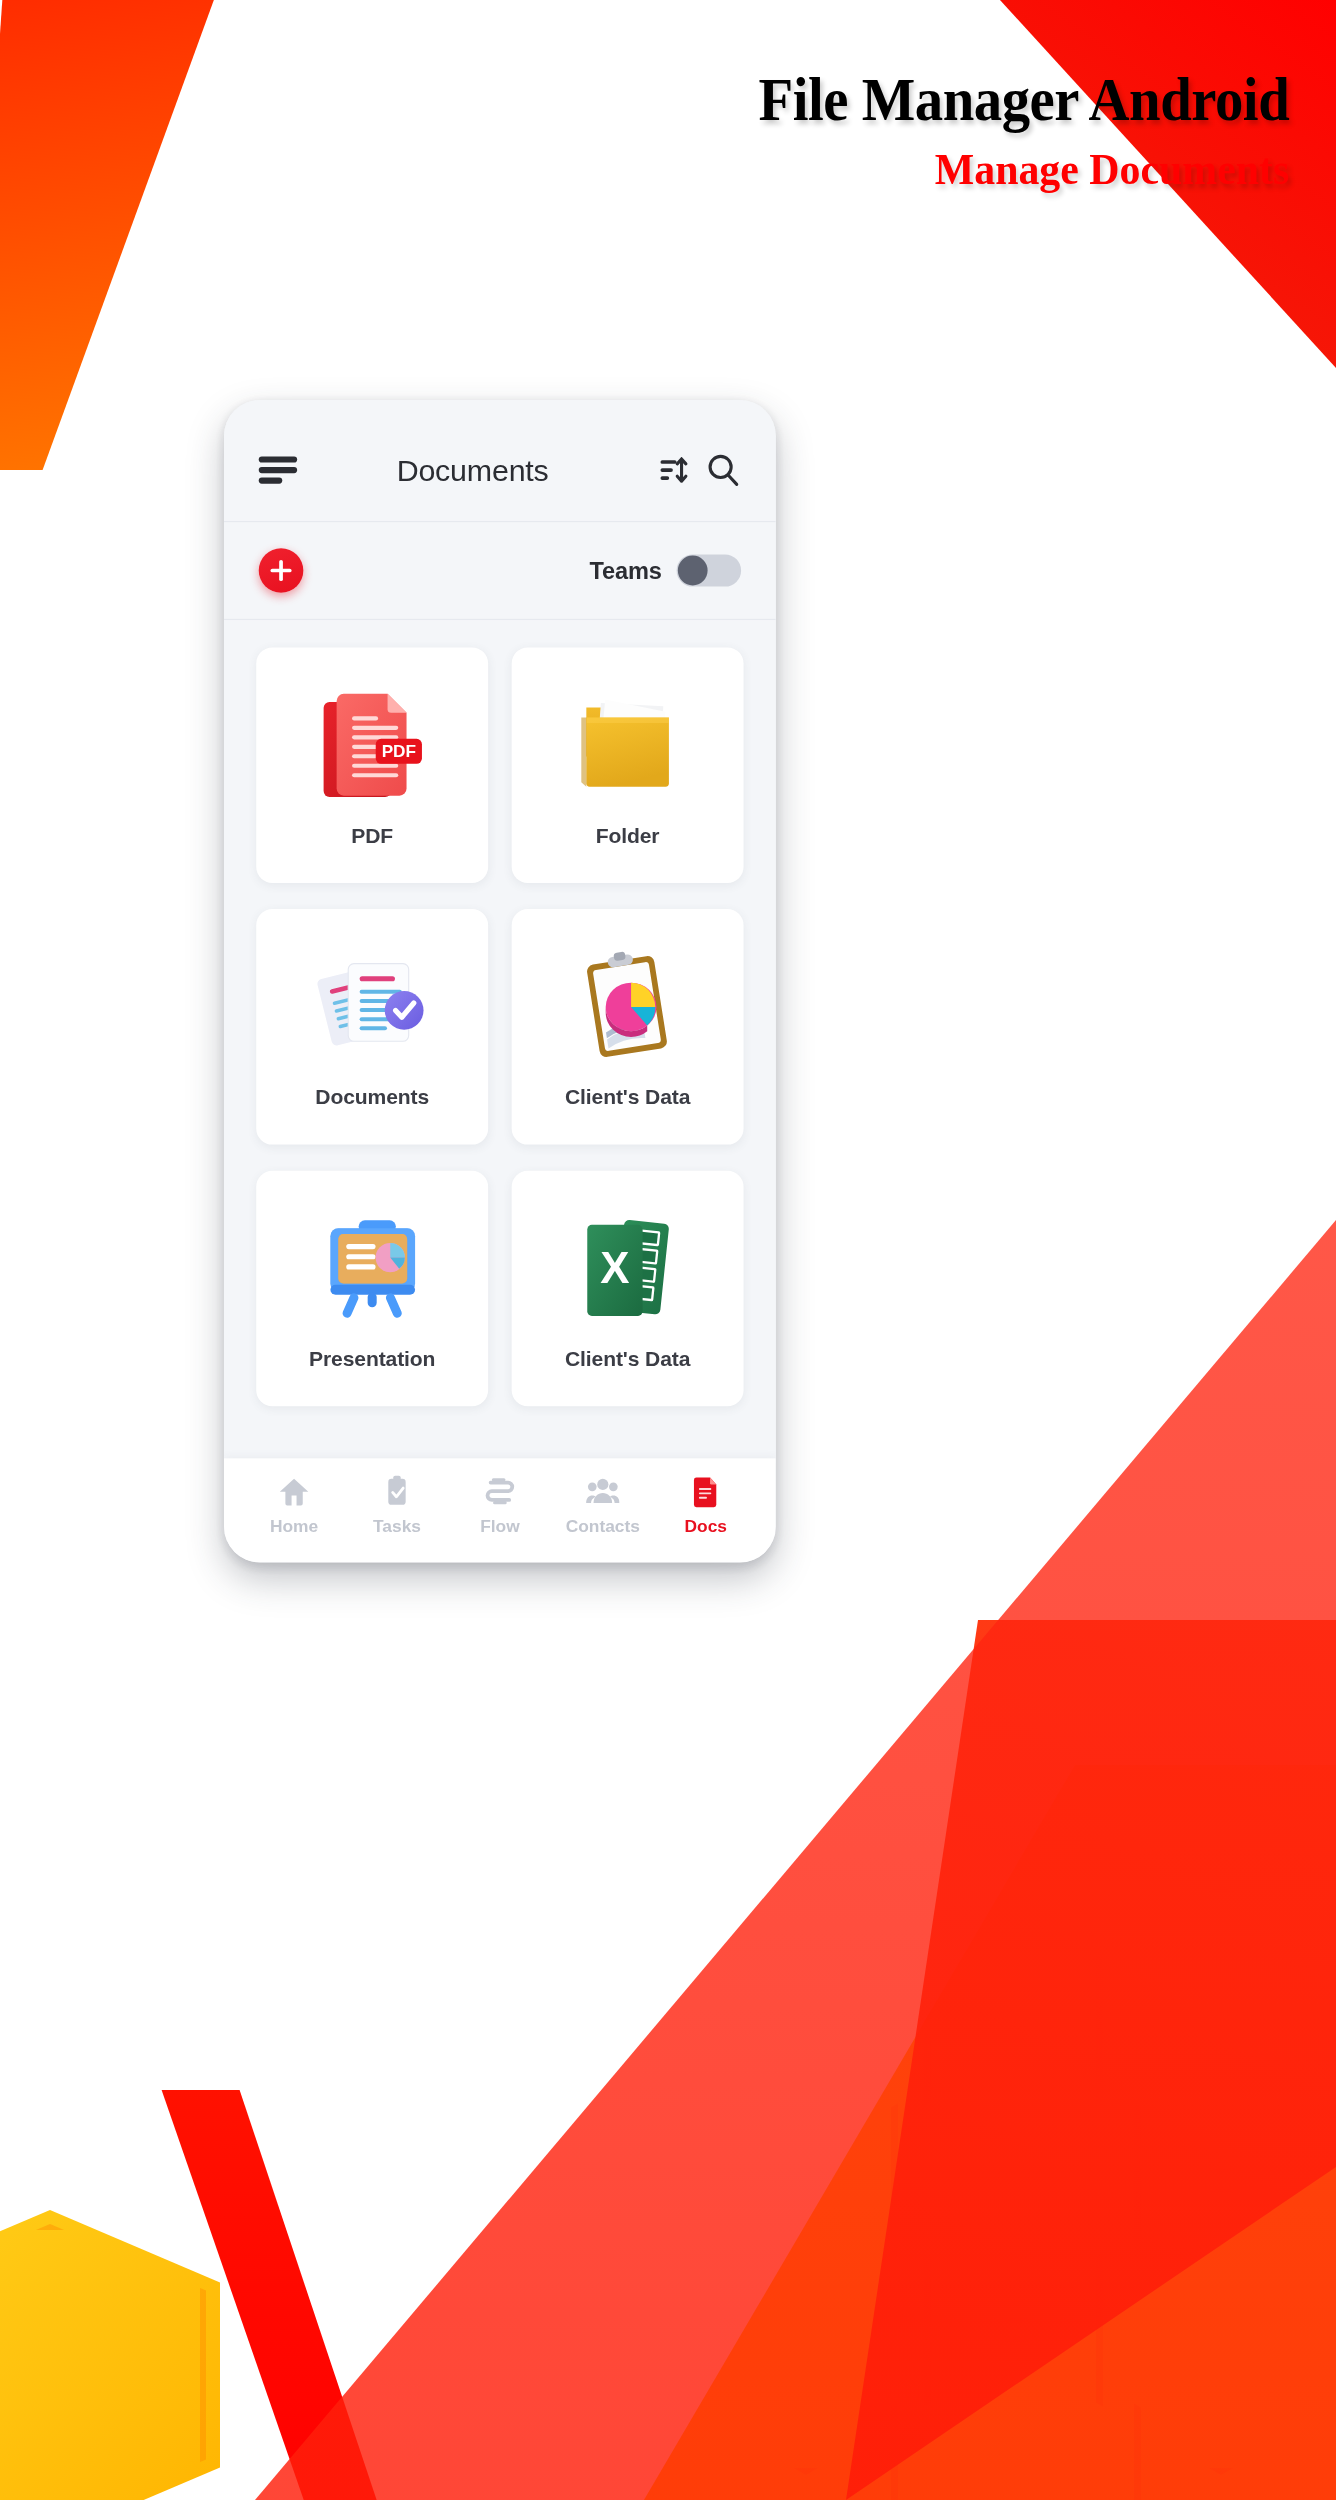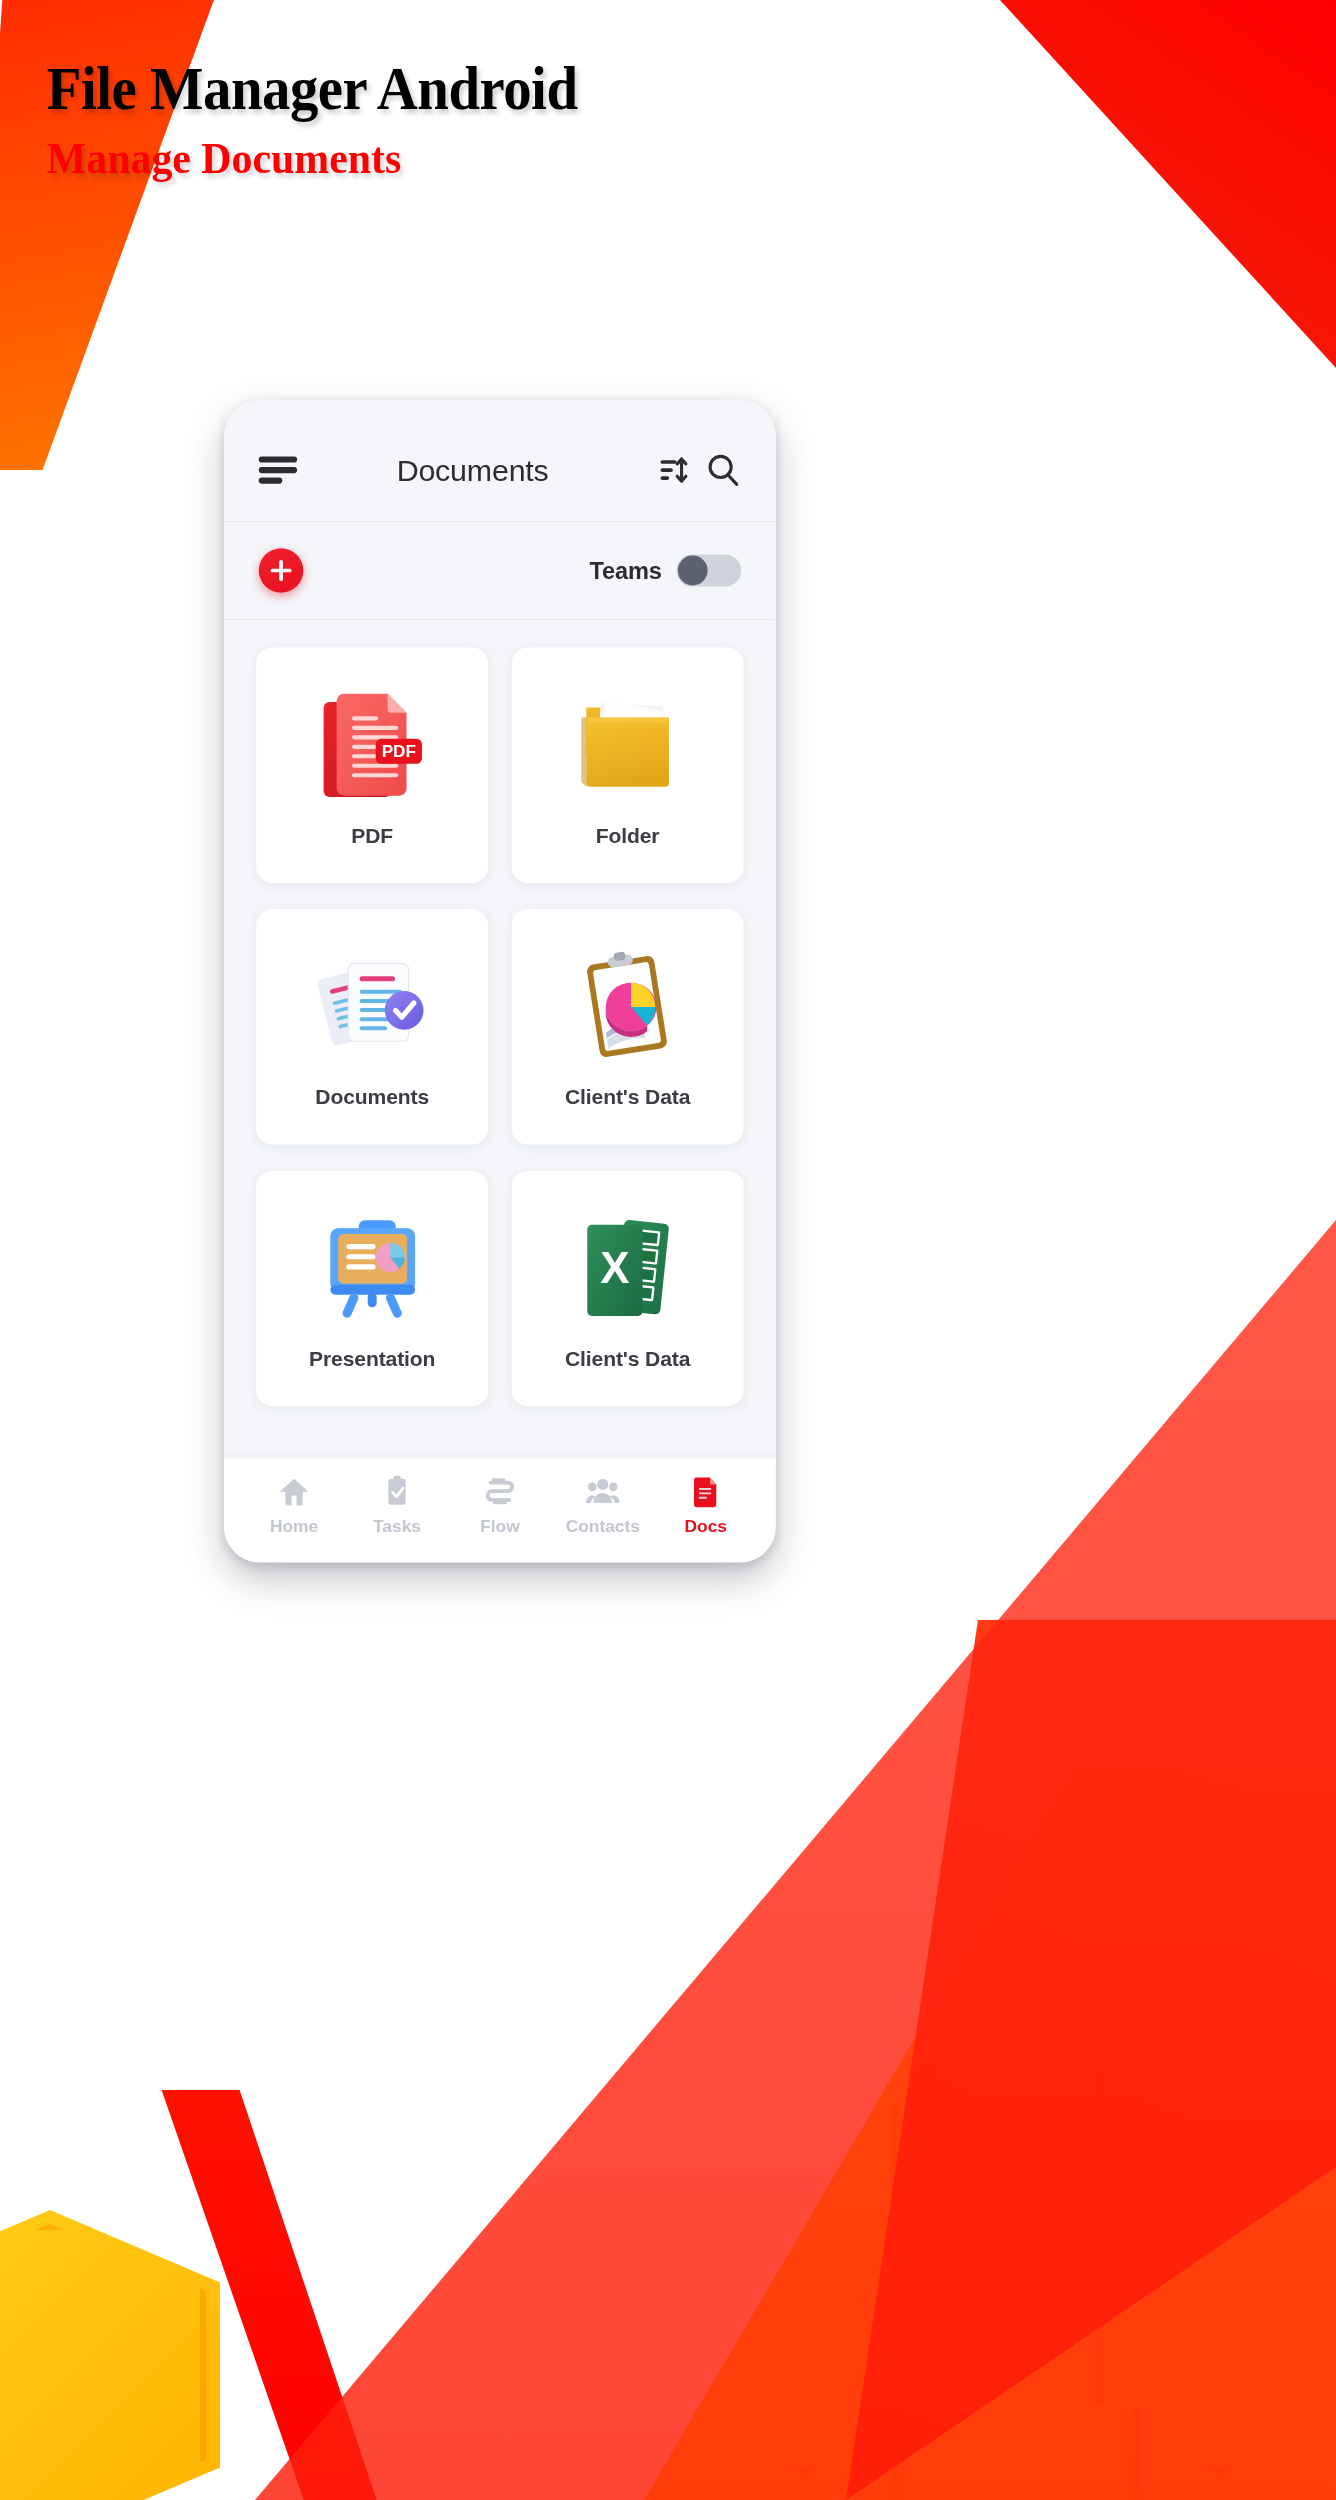--- a/index.html
+++ b/index.html
@@ -83,22 +83,22 @@
     bottom: 0; right: -2px;
     width: 600px; height: 880px;
     background: linear-gradient(200deg, #ff2b00 0%, #ff1500 100%);
     clip-path: polygon(100% 0%, 100% 62%, 18% 100%, 40% 0%);
     opacity: .92;
   }
 
   
   #headings {
     position: absolute;
-    top: 57px; left: 0; right: 0;
-    text-align: left;
+    top: 68px; left: 0; right: 0;
+    text-align: right;
     z-index: 20;
   }
   #main-title {
     font-family: "Liberation Serif", serif;
     font-size: 61px;
     font-weight: bold;
     color: #000000;
     letter-spacing: -0.5px;
     text-shadow: 3px 4px 5px rgba(0,0,0,0.20);
     line-height: 1.05;

